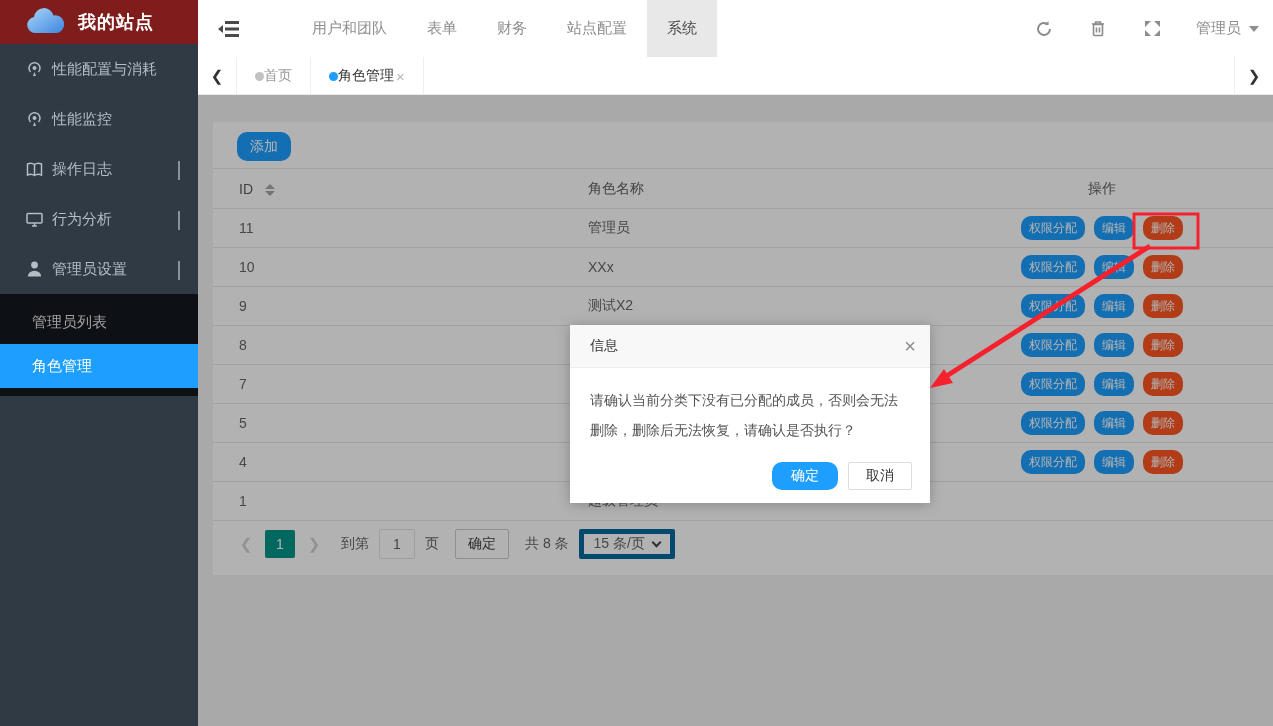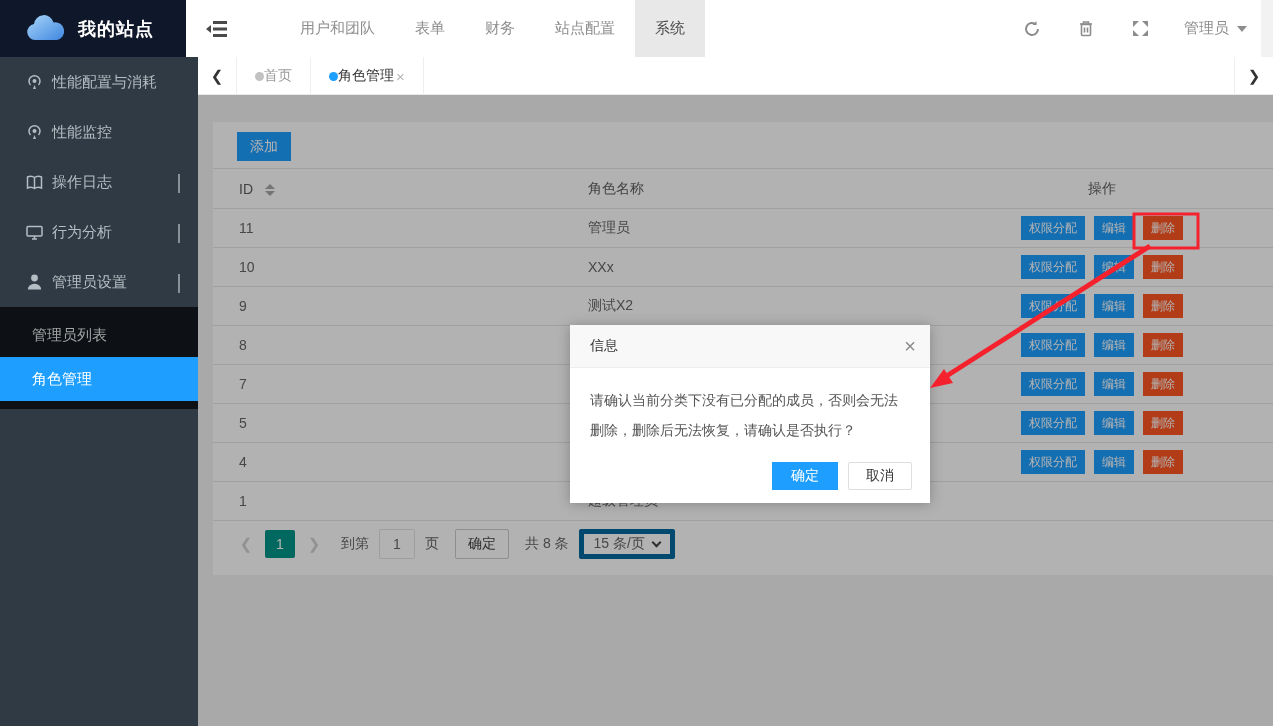--- a/index.html
+++ b/index.html
@@ -1,33 +1,33 @@
 <!DOCTYPE html>
 <html><head>
 <meta charset="utf-8">
 <style>
   * { margin:0; padding:0; box-sizing:border-box; }
   html,body { width:1273px; height:726px; overflow:hidden; }
   body { font-family:"Liberation Sans","DejaVu Sans",sans-serif; position:relative; background:#f2f2f2; }
 
   
   .sidebar { position:absolute; left:0; top:0; width:198px; height:726px; background:#2f3a44; z-index:3; }
-  .brand { height:57px; background:#0f172a; display:flex; align-items:center; padding-left:24px; }
+  .brand { height:44px; background:#7f1d1d; display:flex; align-items:center; padding-left:24px; }
   .brand-title { color:#fff; font-size:18px; font-weight:bold; margin-left:12px; letter-spacing:1px; }
   .side-item { height:50px; display:flex; align-items:center; padding-left:26px; color:#b5bdc4; font-size:15px; cursor:pointer; position:relative; }
   .side-item .s-icon { width:17px; height:17px; margin-right:9px; display:inline-flex; align-items:center; justify-content:center; }
   .side-item .chev { position:absolute; right:18px; }
   .chev-down { width:8px; height:8px; border-right:2px solid #8a9299; border-bottom:2px solid #8a9299; transform:rotate(45deg); margin-top:-4px; }
   .chev-up { width:8px; height:8px; border-right:2px solid #8a9299; border-bottom:2px solid #8a9299; transform:rotate(-135deg); margin-top:4px; }
   .submenu { background:#0d1115; padding:6px 0 8px 0; }
   .sub-item { height:44px; display:flex; align-items:center; padding-left:32px; font-size:15px; color:#a3a3a3; cursor:pointer; }
   .sub-item.active { background:#1E9FFF; color:#fff; }
 
   
-  .topbar { position:absolute; left:186px; top:0; width:1075px; height:57px; background:#fff; z-index:3; display:flex; align-items:center; }
+  .topbar { position:absolute; left:198px; top:0; width:1075px; height:57px; background:#fff; z-index:3; display:flex; align-items:center; }
   .collapse-btn { width:62px; height:57px; display:flex; align-items:center; justify-content:center; cursor:pointer; }
   .nav-items { display:flex; height:57px; margin-left:32px; }
   .nav-item { padding:0 20px; height:57px; display:flex; align-items:center; font-size:15px; color:#8e8e8e; cursor:pointer; }
   .nav-item.active { background:#e8e8e8; color:#4d4d4d; }
   .topbar-right { position:absolute; right:14px; top:0; height:57px; display:flex; align-items:center; gap:34px; }
   .icon-btn { width:20px; height:20px; display:flex; align-items:center; justify-content:center; cursor:pointer; }
   .user-menu { display:flex; align-items:center; gap:8px; color:#8e8e8e; font-size:15px; cursor:pointer; }
   .caret-down { width:0; height:0; border-left:5px solid transparent; border-right:5px solid transparent; border-top:6px solid #8e8e8e; }
 
   
@@ -37,21 +37,21 @@
   .tab-arrow.right { position:absolute; right:0; top:0; border-left:1px solid #eee; }
   .tab { height:38px; display:flex; align-items:center; padding:0 18px; border-right:1px solid #eee; font-size:14px; color:#9b9b9b; cursor:pointer; }
   .tab.active { color:#333; }
   .tab-dot { width:9px; height:9px; border-radius:50%; background:#c2c2c2; }
   .tab.active .tab-dot { background:#1E9FFF; }
   .tab-close { color:#b5b5b5; font-size:15px; margin-left:2px; }
 
   
   .content { position:absolute; left:198px; top:95px; width:1075px; height:631px; background:#f2f2f2; z-index:1; }
   .panel { position:absolute; left:15px; top:27px; right:0; height:453px; background:#fff; }
-  .btn { display:inline-flex; align-items:center; justify-content:center; border:none; border-radius:0; color:#fff; cursor:pointer; font-family:inherit; }
+  .btn { display:inline-flex; align-items:center; justify-content:center; border:none; border-radius:10px; color:#fff; cursor:pointer; font-family:inherit; }
   .btn-add { background:#1E9FFF; height:29px; padding:0 13px; font-size:14px; margin:10px 0 0 24px; }
   .role-table { position:absolute; left:0; right:0; top:46px; width:100%; border-collapse:collapse; table-layout:fixed; }
   .role-table th, .role-table td { font-size:14px; color:#666; text-align:left; height:39px; border-bottom:1px solid #e6e6e6; font-weight:normal; }
   .role-table th { border-top:1px solid #e6e6e6; height:40px; color:#5f5f5f; }
   .col-id { width:375px; padding-left:26px; }
   .col-name { width:427px; }
   .col-ops { padding-left:6px; }
   th.col-ops { padding-left:73px; }
   .sort-ico { display:inline-flex; flex-direction:column; gap:2px; margin-left:8px; vertical-align:middle; cursor:pointer; }
   .sort-ico .up { width:0;height:0;border-left:5px solid transparent;border-right:5px solid transparent;border-bottom:5px solid #a6a6a6; }

